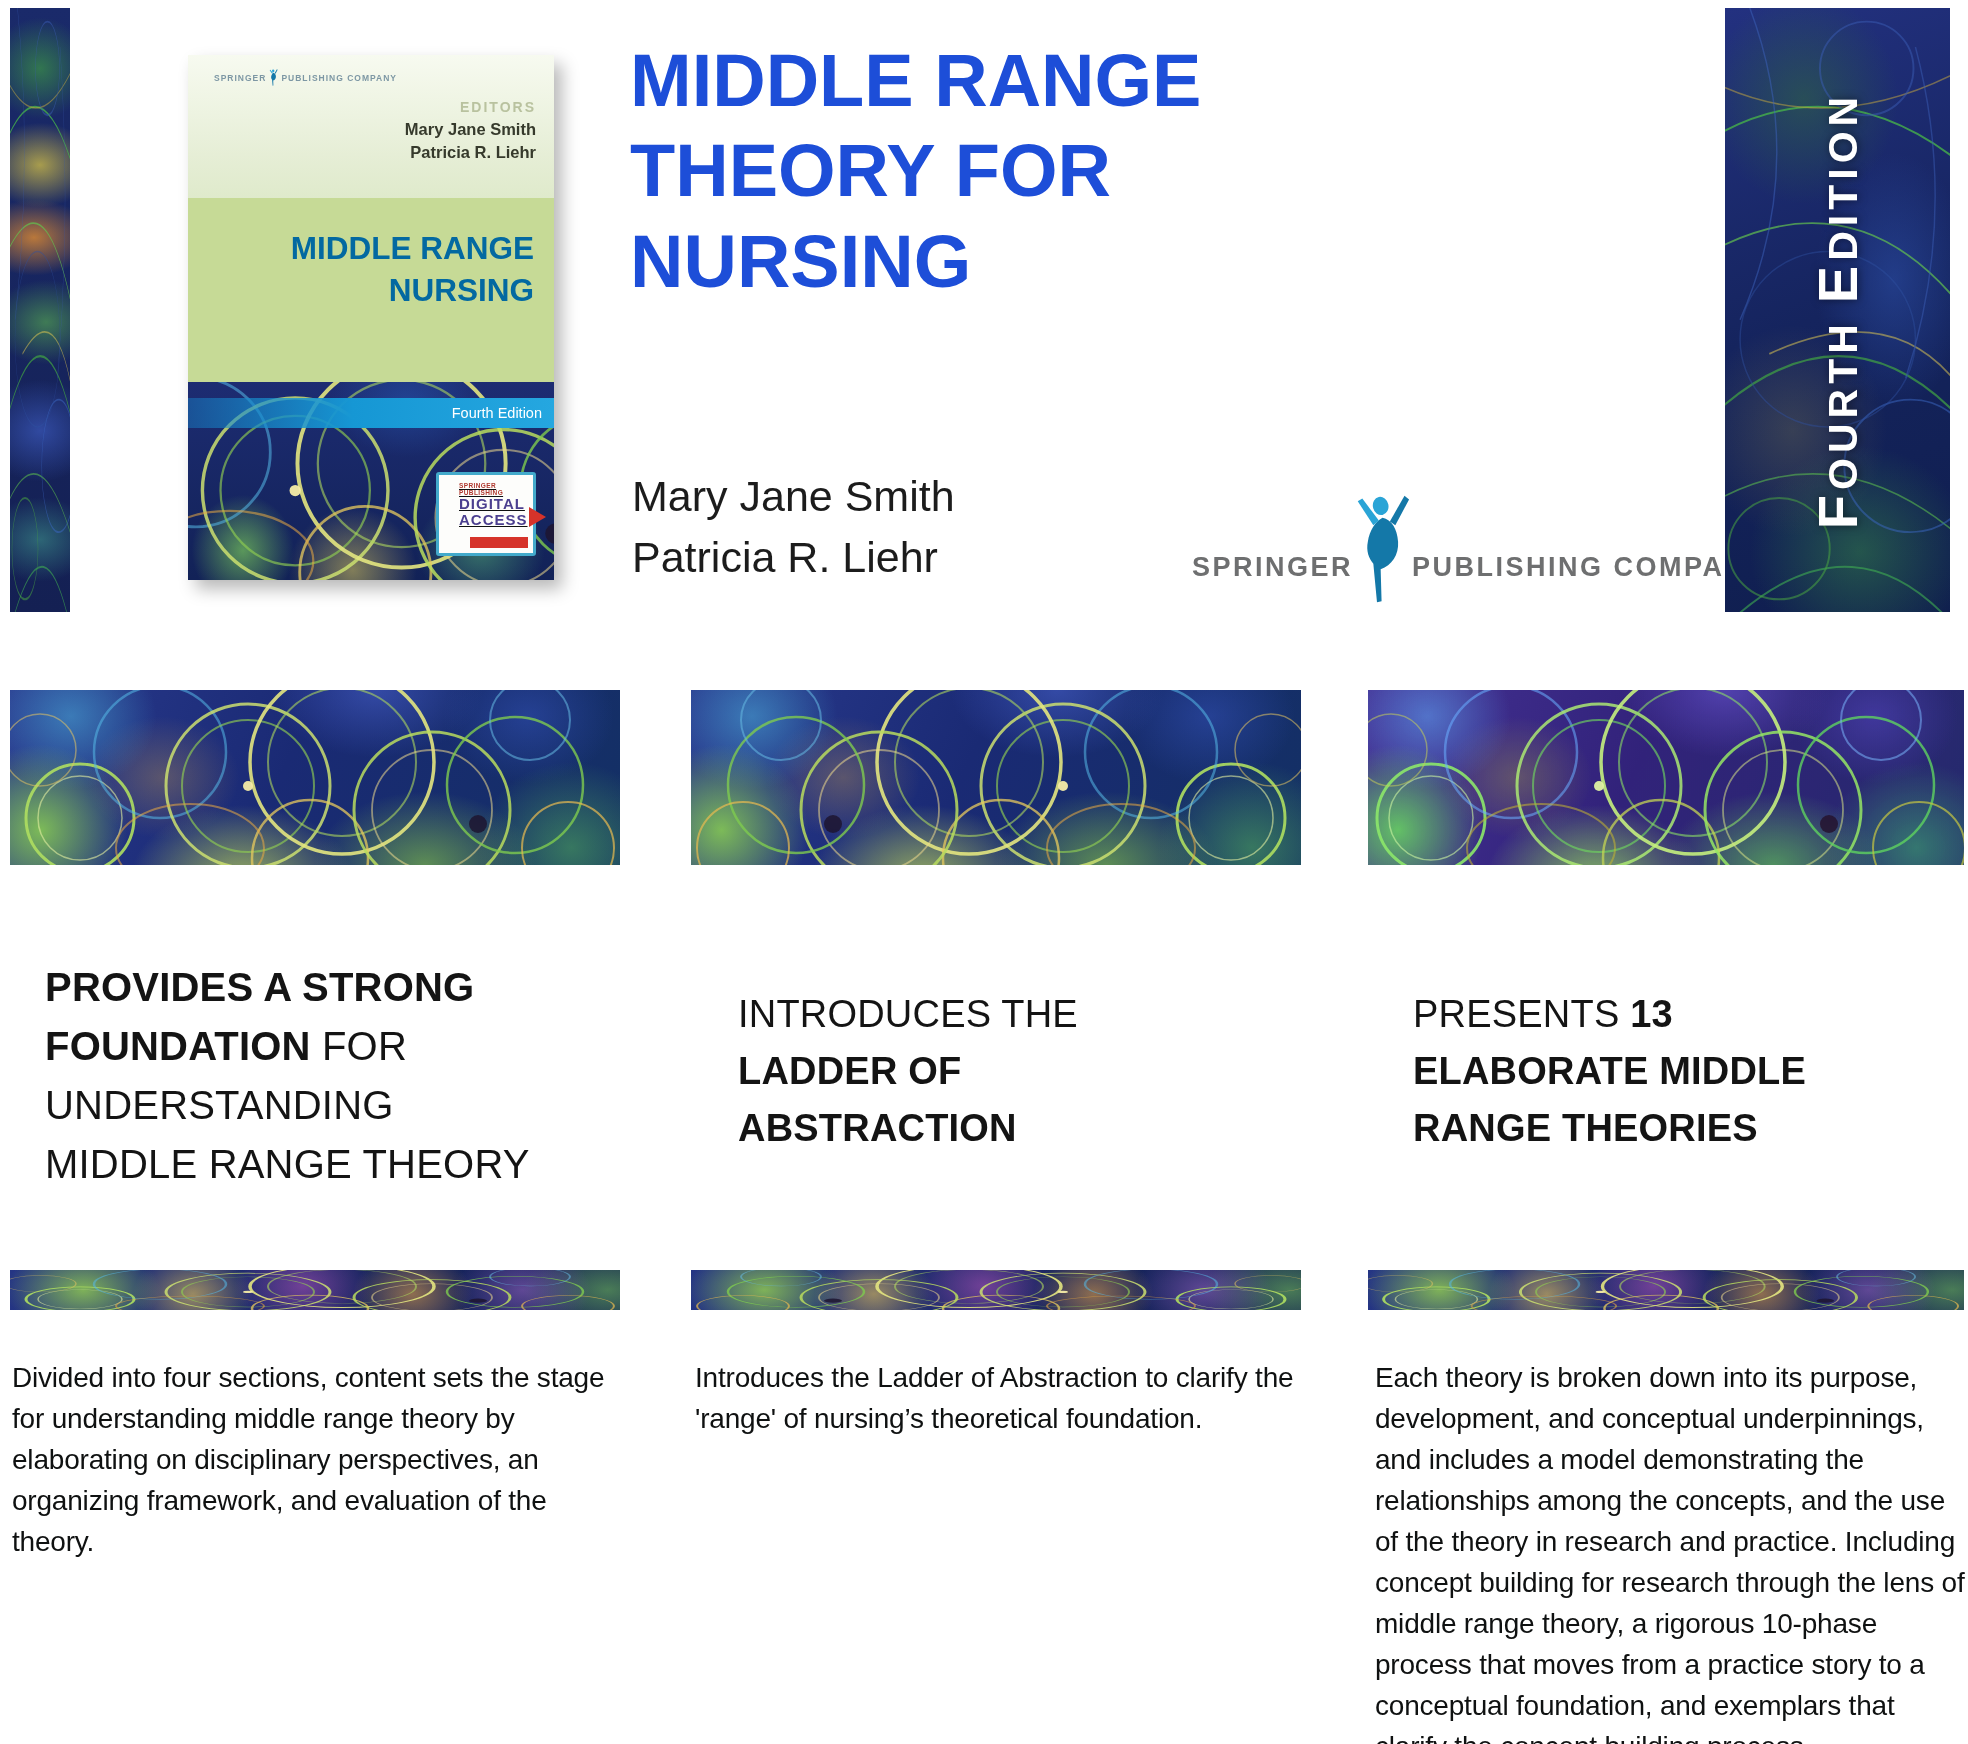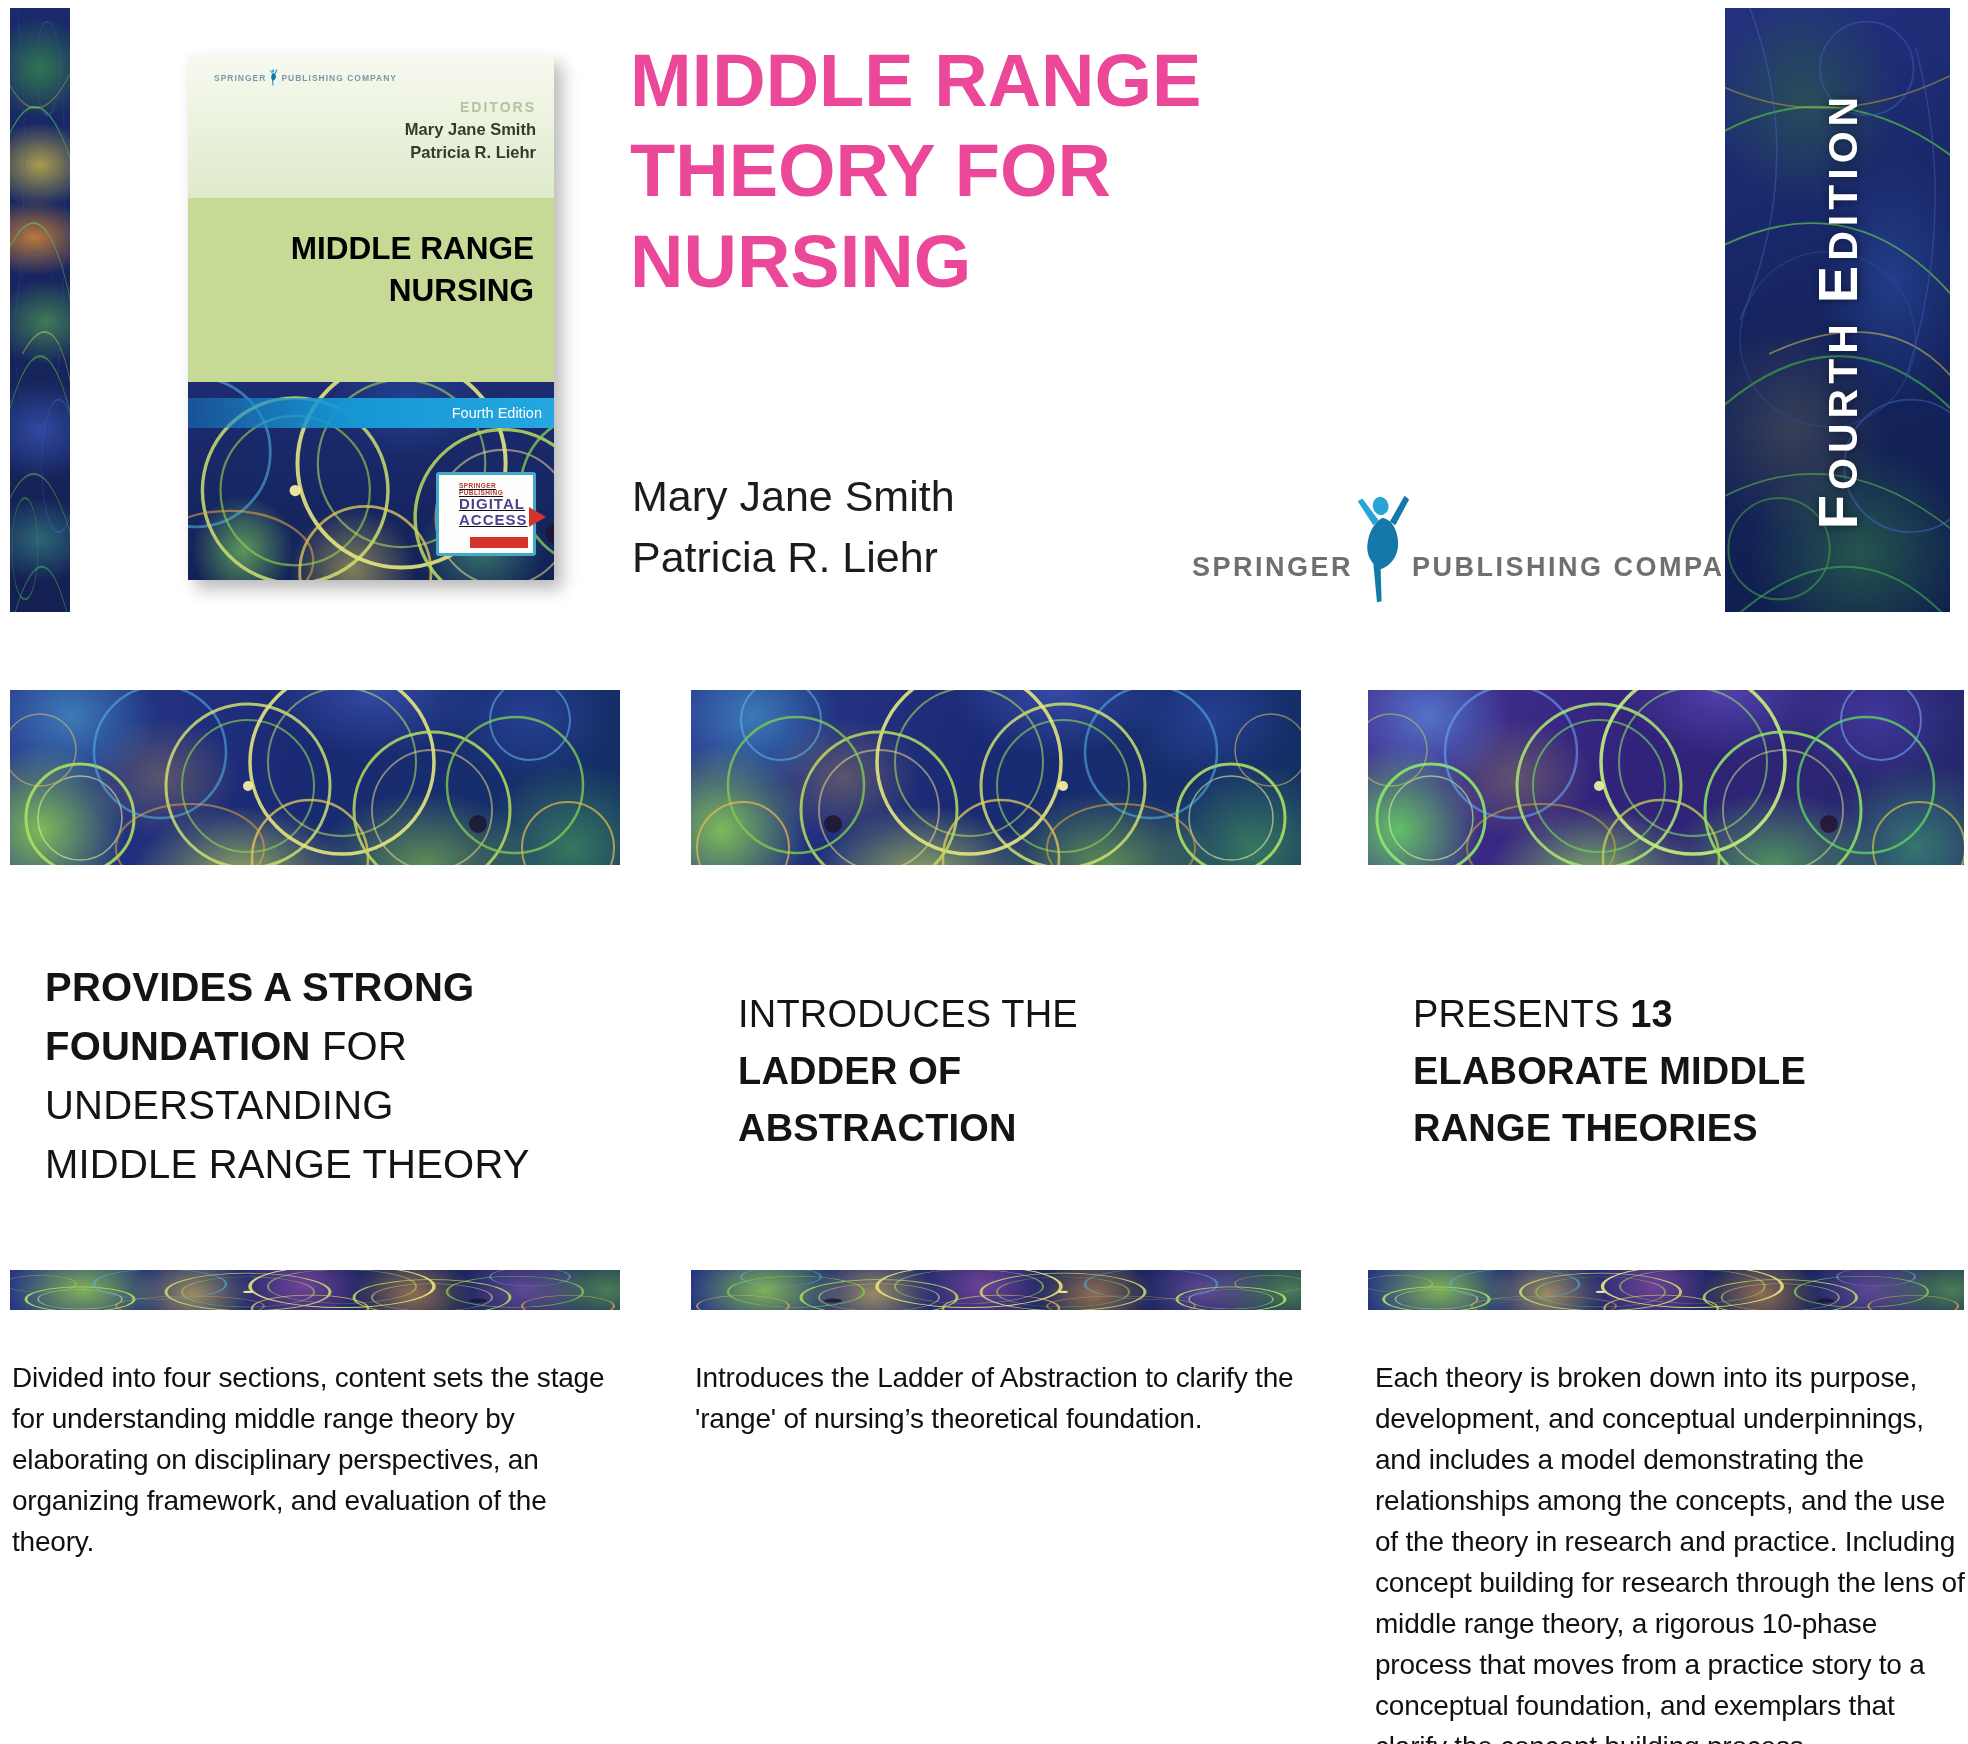--- a/index.html
+++ b/index.html
@@ -51,36 +51,36 @@
   .left-strip{position:absolute;left:10px;top:8px;width:60px;height:604px;overflow:hidden;}
   .cover{position:absolute;left:188px;top:55px;width:366px;height:525px;display:flex;flex-direction:column;
          box-shadow:8px 9px 16px rgba(0,0,0,.28);background:#eef3e2;}
   .cover-top{height:143px;background:linear-gradient(180deg,#f7faf0,#e6eed6 70%,#dfeacb);padding:14px 18px 0 26px;box-sizing:border-box;}
   .cover-logo{display:flex;align-items:center;gap:3px;color:#7d97a4;font-size:8.5px;font-weight:700;letter-spacing:1px;}
   .cover-logo svg{height:17px;width:9px;}
   .cover-editors{text-align:right;margin-top:12px;line-height:1.4;}
   .editors-label{font-size:14px;color:#b9c29f;letter-spacing:2px;font-weight:700;}
   .editor-name{font-size:16.5px;font-weight:700;color:#363a2c;}
   .cover-titlebox{height:184px;background:#c6da96;text-align:right;padding:30px 20px 0 0;box-sizing:border-box;
-                  color:#000000;font-weight:700;font-size:31.5px;line-height:1.32;}
+                  color:#0369a1;font-weight:700;font-size:31.5px;line-height:1.32;}
   .cover-titlebox .for{font-weight:400;font-size:26px;}
   .cover-art{position:relative;flex:1;overflow:hidden;}
   .cover-ribbon{position:absolute;top:16px;left:0;right:0;height:30px;line-height:30px;
      background:linear-gradient(90deg, rgba(24,130,200,.45),#1697d4 45%,#25a7e0);
      color:#fff;font-size:14.5px;text-align:right;padding-right:12px;}
   .cover-badge{position:absolute;right:18px;bottom:24px;width:100px;height:84px;background:#fdfdfb;
      border:3px solid #43aacb;border-radius:3px;box-sizing:border-box;padding:7px 4px 0 20px;line-height:1.08;text-decoration:underline;}
   .badge-top{font-size:6.5px;color:#b03a30;font-weight:700;letter-spacing:.4px;}
   .badge-big{font-size:15px;font-weight:800;color:#4b3f8f;letter-spacing:1px;}
   .badge-arrow{position:absolute;right:-13px;top:32px;width:0;height:0;
      border-top:10px solid transparent;border-bottom:10px solid transparent;border-left:17px solid #d6332a;}
   .badge-bar{position:absolute;right:5px;bottom:5px;width:58px;height:11px;background:#d6332a;}
 
   .main-title{position:absolute;left:630px;top:36px;width:690px;margin:0;
-     font-size:74px;font-weight:700;line-height:1.22;color:#ec4899;}
+     font-size:74px;font-weight:700;line-height:1.22;color:#1d4ed8;}
   .authors{position:absolute;left:632px;top:466px;font-size:43px;color:#1c1c1c;line-height:1.42;}
 
   .publisher{position:absolute;left:1192px;top:494px;display:flex;align-items:flex-start;
      color:#6e6f70;font-weight:700;font-size:27px;letter-spacing:2.5px;}
   .publisher .word{margin-top:58px;}
   .publisher svg{height:110px;width:55px;margin:0 2px;}
 
   .edition-banner{position:absolute;left:1725px;top:8px;width:225px;height:604px;overflow:hidden;}
   .vert{position:absolute;inset:0;display:flex;align-items:center;justify-content:center;}
   .vert-inner{transform:rotate(-90deg);white-space:nowrap;color:#fff;font-weight:700;

